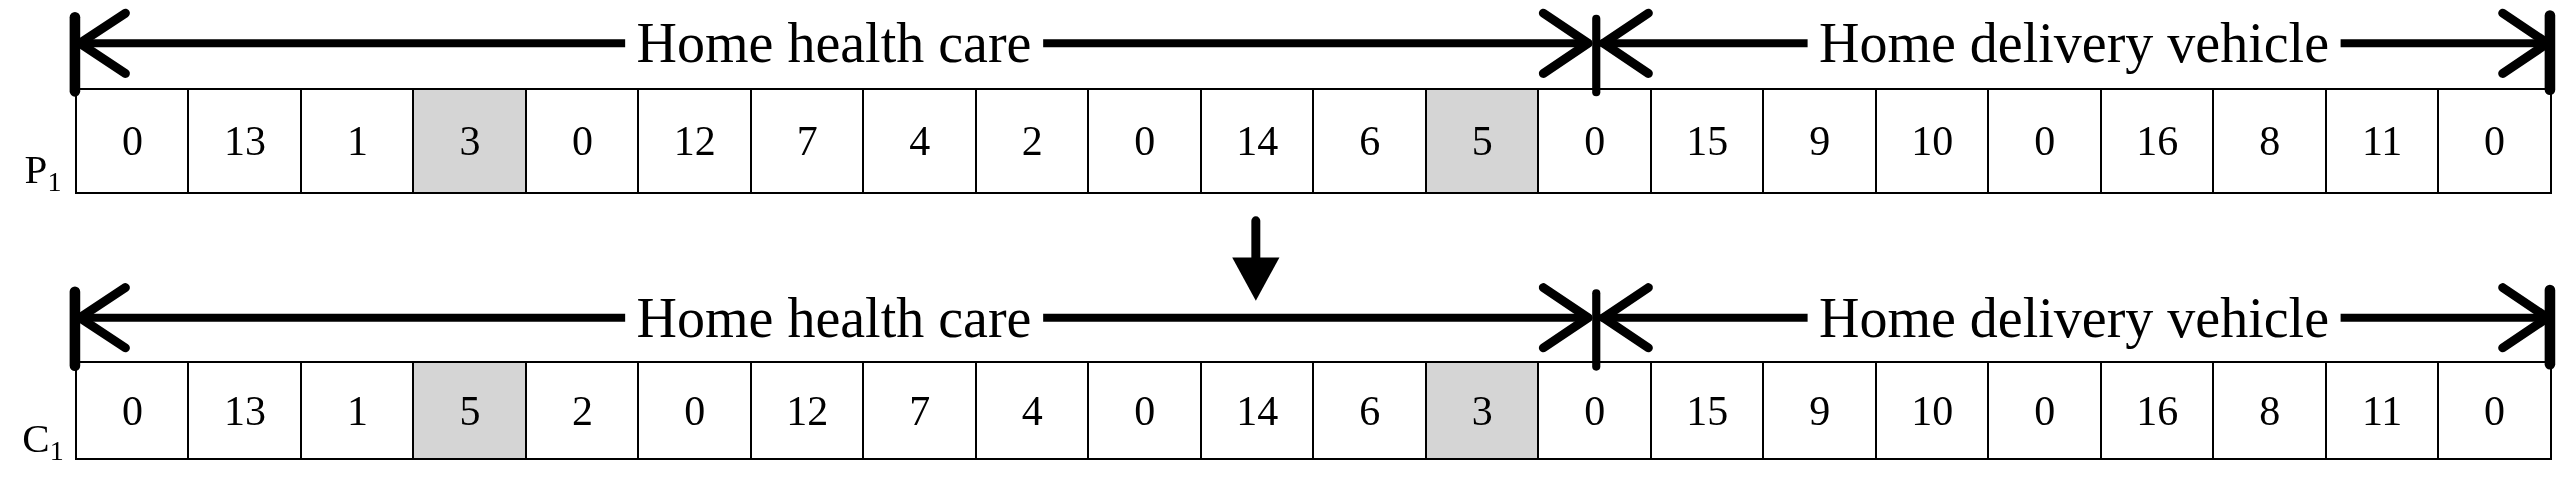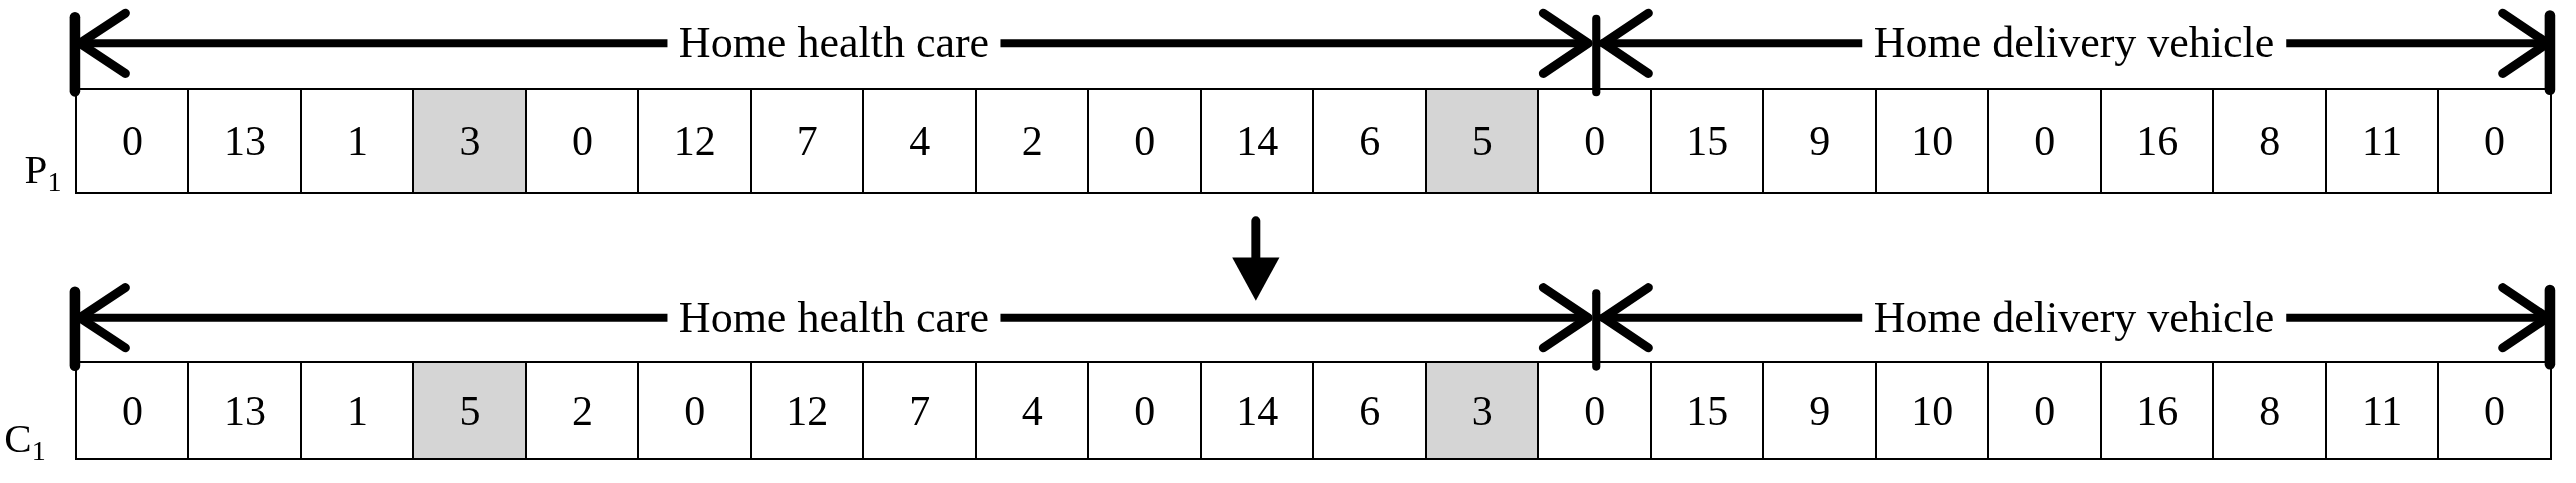--- a/index.html
+++ b/index.html
@@ -31,21 +31,21 @@
     font-size:42px;
     line-height:1;
   }
   .cell:first-child{margin-left:0;}
   .cell.shaded{background:var(--shade,#d5d5d5);}
   .section-label{
     position:absolute;
     transform:translate(-50%,-50%);
     background:var(--bg,#ffffff);
     padding:1.6px 11.4px;
-    font-size:44px;
+    font-size:56px;
     line-height:1.05;
     white-space:nowrap;
     z-index:6;
   }
   .row-label{
     position:absolute;
     transform:translate(-50%,-50%);
     font-size:41px;
     line-height:1;
     z-index:2;
@@ -118,21 +118,21 @@
       <div class="cell">0</div>
       <div class="cell">16</div>
       <div class="cell">8</div>
       <div class="cell">11</div>
       <div class="cell">0</div>
     </div>
 
   <span class="section-label" style="left:834px;top:43px">Home health care</span>
   <span class="section-label" style="left:2074px;top:43px">Home delivery vehicle</span>
 
-  <span class="row-label" style="left:25px;top:410px"><span>C</span><sub>1</sub></span>
+  <span class="row-label" style="left:43px;top:410px"><span>C</span><sub>1</sub></span>
 
   <div class="cells-row" style="left:75px;top:361px;width:2477px;height:99px">
       <div class="cell">0</div>
       <div class="cell">13</div>
       <div class="cell">1</div>
       <div class="cell shaded">5</div>
       <div class="cell">2</div>
       <div class="cell">0</div>
       <div class="cell">12</div>
       <div class="cell">7</div>

